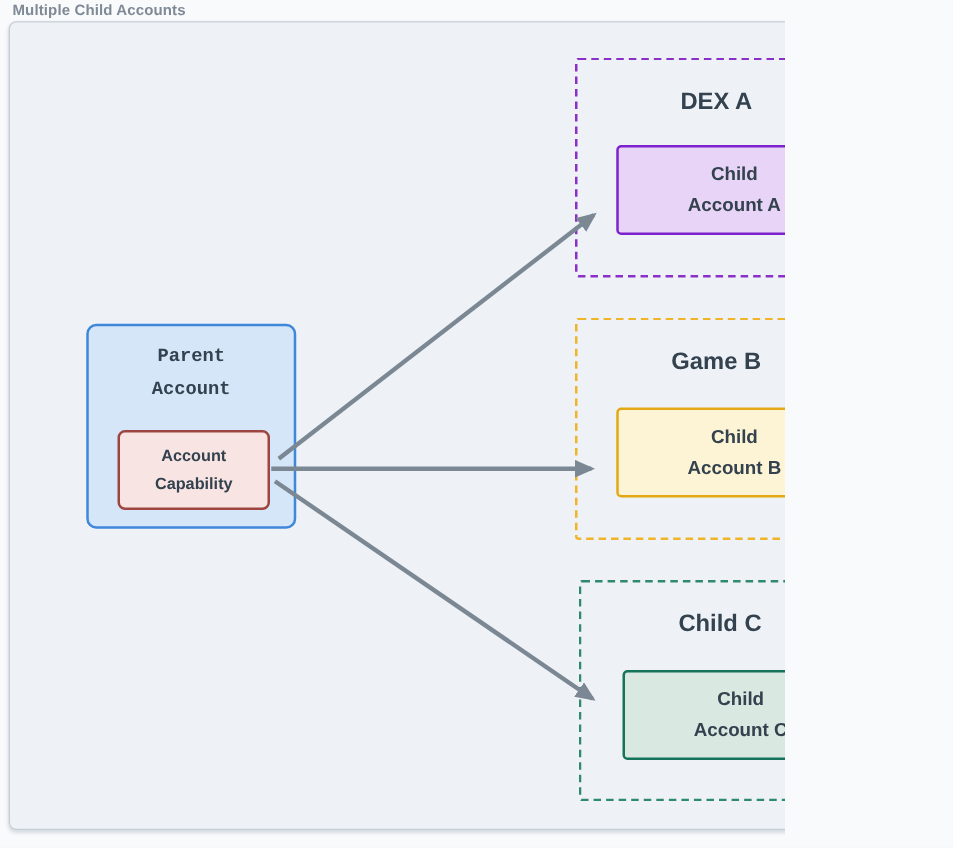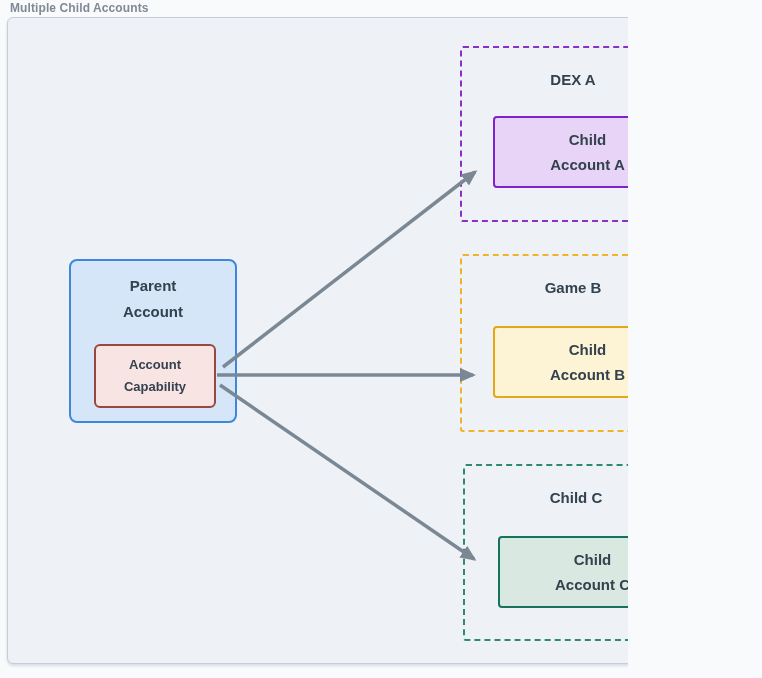--- a/index.html
+++ b/index.html
@@ -78,21 +78,21 @@
     position: absolute;
     box-sizing: border-box;
     border-width: 2px;
     border-style: dashed;
     border-radius: 3px;
     background: transparent;
   }
   .group-title {
     margin-top: 23px;
     text-align: center;
-    font-size: 15px;
+    font-size: 19px;
     font-weight: 600;
     color: #33424e;
   }
   .group-dex  { left: 452px; top: 28px;  width: 226px; height: 176px; }
   .group-defi { left: 452px; top: 236px; width: 226px; height: 178px; }
   .group-game { left: 455px; top: 446px; width: 226px; height: 177px; }
   .child-box {
     border-radius: 4px;
     padding-left: 21px;
   }
@@ -114,21 +114,21 @@
 </style>
 </head>
 <body>
 
 <div class="canvas">
 
   <div class="frame-title">Multiple Child Accounts</div>
 
   <div class="frame">
 
-    <div class="node parent-box" style="background-color: rgb(213, 230, 248); border-color: rgb(63, 135, 217);">
+    <div class="node parent-box" style="background-color: rgb(213, 230, 248); border-color: rgb(63, 135, 217); font-family: Liberation Mono, monospace;">
       <div class="label">Parent
 Account</div>
     </div>
 
     <div class="node capability-box" style="background-color: rgb(247, 228, 227); border-color: rgb(157, 69, 64);">
       <div class="label">Account
 Capability</div>
     </div>
 
     <div class="group group-dex" style="border-color: rgb(139, 47, 201);">

